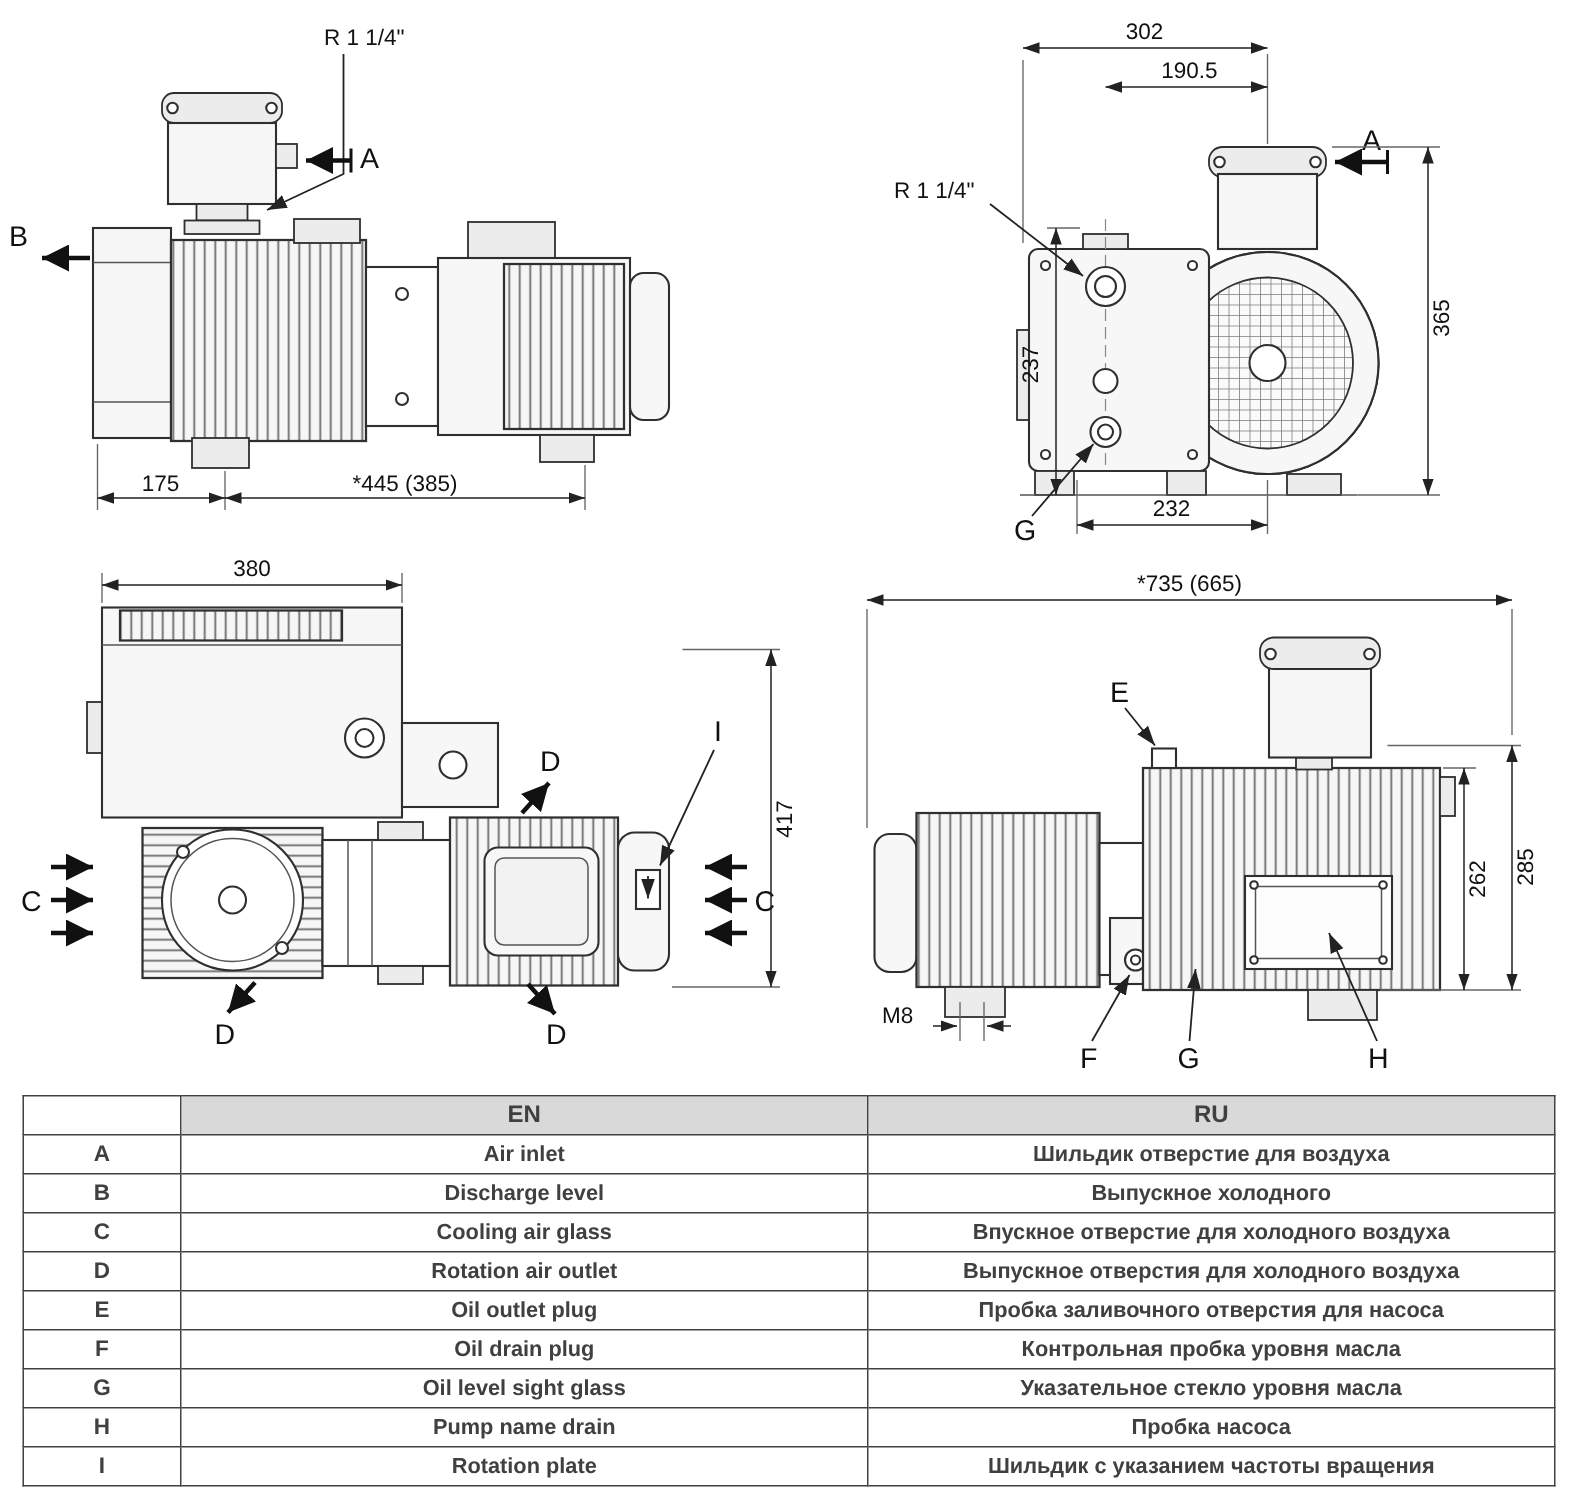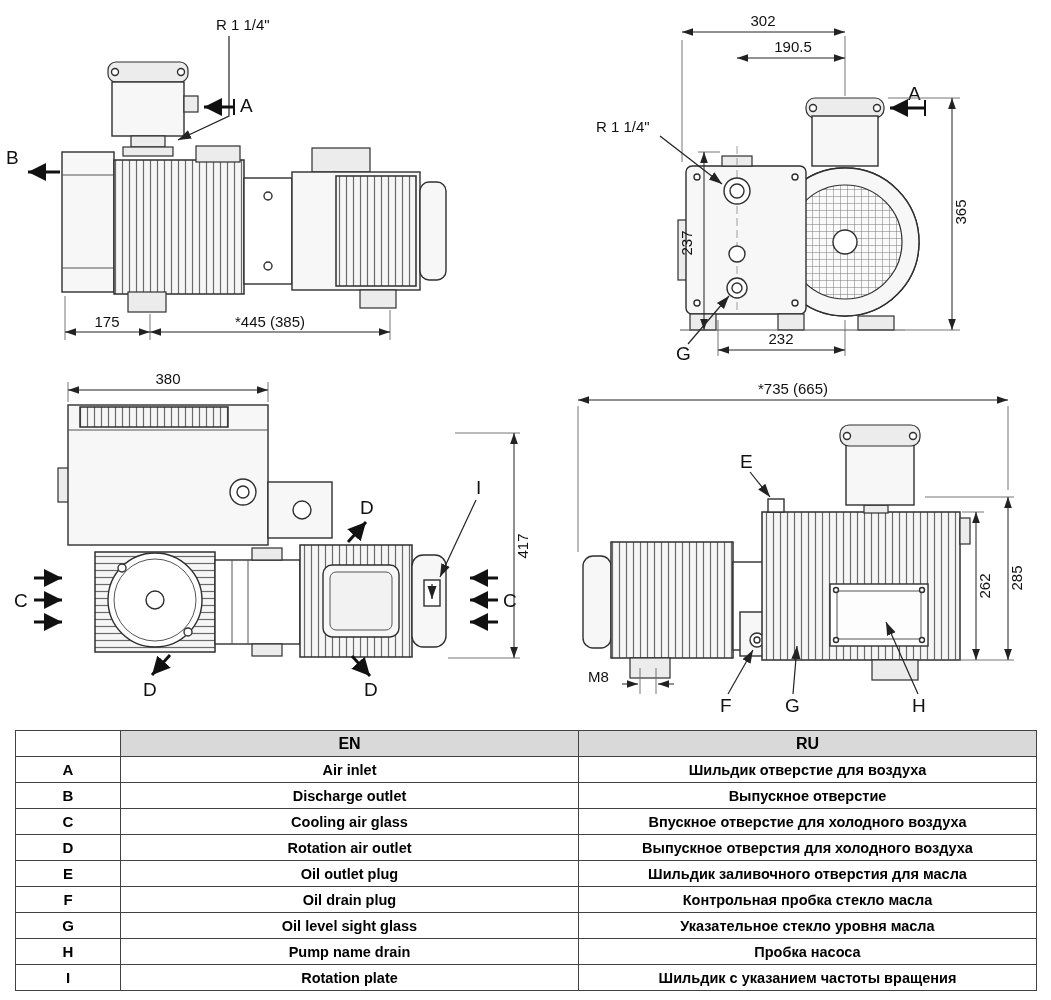--- a/index.html
+++ b/index.html
@@ -17,21 +17,21 @@
   svg .thin{stroke:#555;stroke-width:1;fill:none;}
   svg .dimline{stroke:#222;stroke-width:1;fill:none;}
   svg .ext{stroke:#666;stroke-width:0.9;fill:none;}
   svg .lead{stroke:#222;stroke-width:1.2;fill:none;}
   svg .flow{stroke:#111;stroke-width:3;fill:none;}
   svg .cl{stroke:#888;stroke-width:0.8;stroke-dasharray:8 4;fill:none;}
 
   table.legend{position:absolute;left:15px;top:730px;width:1021px;border-collapse:collapse;
                table-layout:fixed;background:#fff;}
   .legend th,.legend td{border:1.5px solid #424242;font-weight:bold;text-align:center;
-               padding:2px 4px;font-size:14.5px;color:#000000;height:21px;overflow:hidden;
+               padding:2px 4px;font-size:14.5px;color:#404040;height:21px;overflow:hidden;
                white-space:nowrap;}
   .legend thead th{background:#d9d9d9;font-size:16px;}
   .legend thead th.corner{background:#ffffff;}
   .legend td.key{font-size:15px;}
 </style>
 </head>
 <body>
 
 <div class="page">
 
@@ -322,42 +322,42 @@
     </tr>
   </thead>
   <tbody>
     <tr>
       <td class="key">A</td>
       <td>Air inlet</td>
       <td>Шильдик отверстие для воздуха</td>
     </tr>
     <tr>
       <td class="key">B</td>
-      <td>Discharge outlet</td>
-      <td>Выпускное отверстие</td>
+      <td>Discharge level</td>
+      <td>Выпускное холодного</td>
     </tr>
     <tr>
       <td class="key">C</td>
       <td>Cooling air glass</td>
       <td>Впускное отверстие для холодного воздуха</td>
     </tr>
     <tr>
       <td class="key">D</td>
       <td>Rotation air outlet</td>
       <td>Выпускное отверстия для холодного воздуха</td>
     </tr>
     <tr>
       <td class="key">E</td>
       <td>Oil outlet plug</td>
-      <td>Шильдик заливочного отверстия для масла</td>
+      <td>Пробка заливочного отверстия для насоса</td>
     </tr>
     <tr>
       <td class="key">F</td>
       <td>Oil drain plug</td>
-      <td>Контрольная пробка стекло масла</td>
+      <td>Контрольная пробка уровня масла</td>
     </tr>
     <tr>
       <td class="key">G</td>
       <td>Oil level sight glass</td>
       <td>Указательное стекло уровня масла</td>
     </tr>
     <tr>
       <td class="key">H</td>
       <td>Pump name drain</td>
       <td>Пробка насоса</td>

